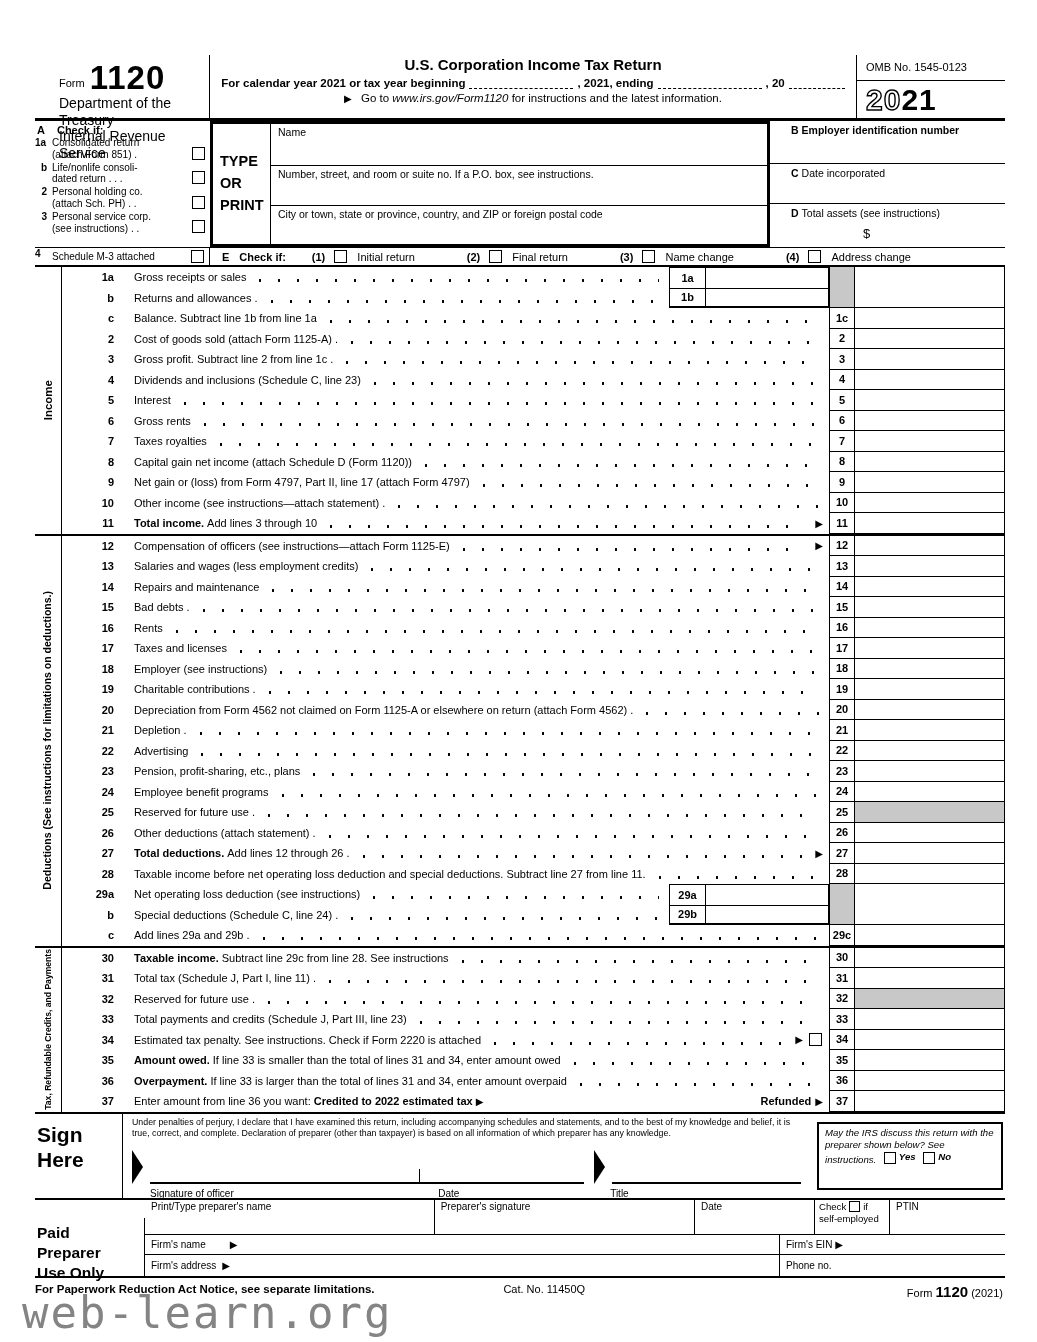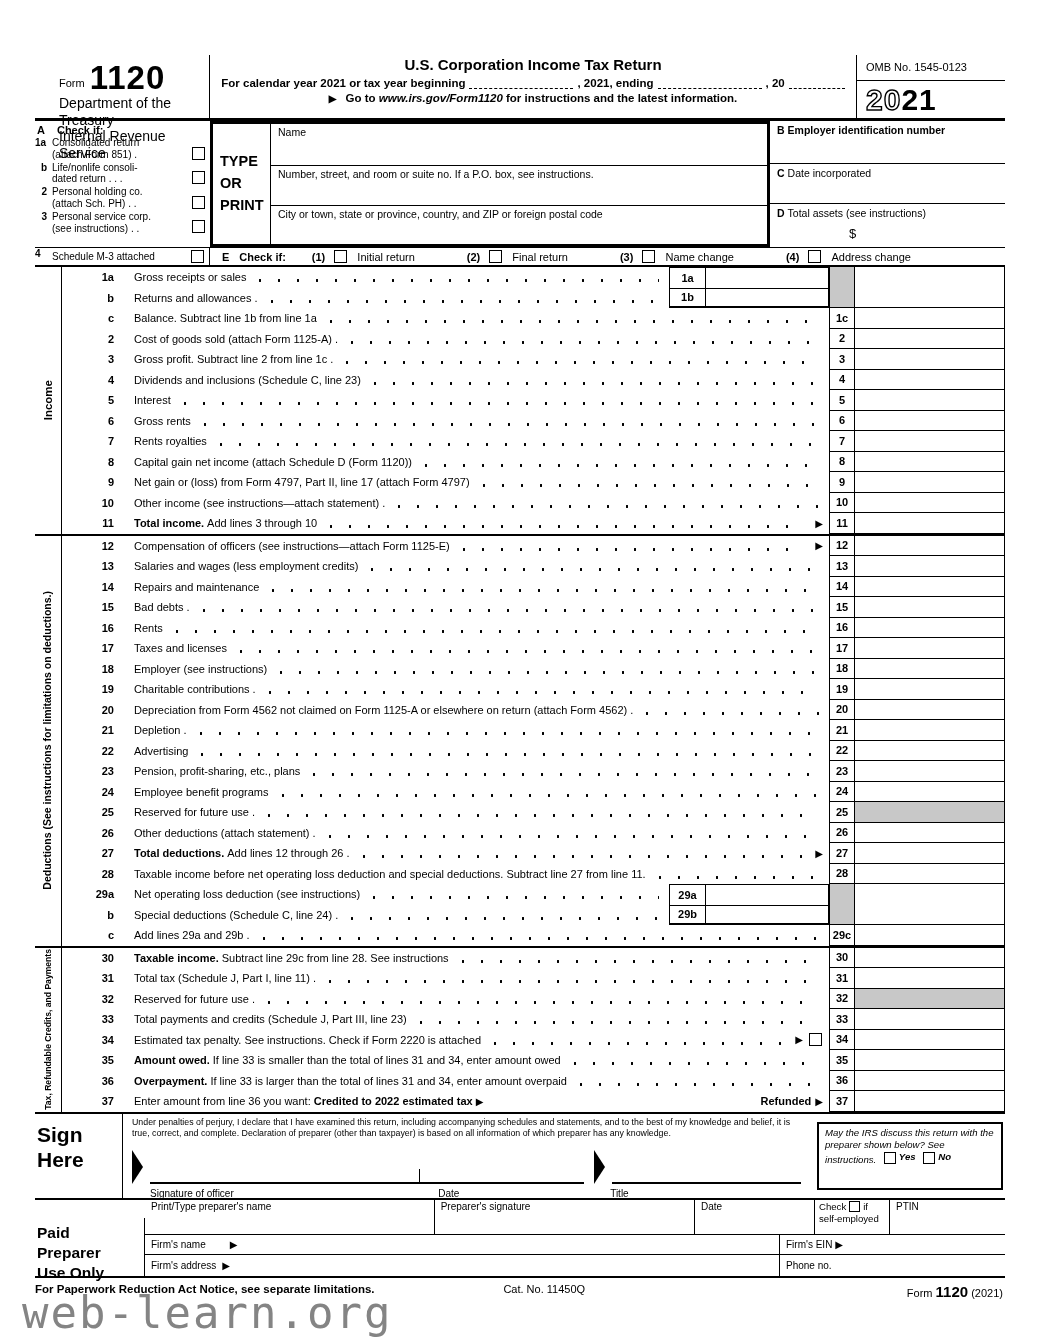--- a/index.html
+++ b/index.html
@@ -12,21 +12,21 @@
   .hdr-left{width:175px;border-right:1px solid #000;padding:10px 0 0 24px;box-sizing:border-box;}
   .formline{display:flex;align-items:flex-end;gap:5px;}
   .form-word{font-size:11px;margin-bottom:2px;}
   .form-num{font-size:33px;font-weight:bold;line-height:.8;letter-spacing:1px;}
   .dept{font-size:14px;line-height:1.18;margin-top:4px;}
   .hdr-center{flex:1;border-right:1px solid #000;text-align:center;padding-top:1px;}
   .title{font-size:15px;font-weight:bold;}
   .cal{font-size:11.5px;font-weight:bold;display:flex;justify-content:center;align-items:flex-end;gap:4px;margin-top:2px;}
   .blank{display:inline-block;border-bottom:1px dashed #000;width:104px;height:13px;}
   .blank.sm{width:56px;}
-  .goto{font-size:11.5px;font-weight:bold;margin-top:3px;}
+  .goto{font-size:11.5px;font-weight:normal;margin-top:3px;}
   .goto i{font-style:italic;}
   .hdr-right{width:148px;display:flex;flex-direction:column;box-sizing:border-box;}
   .omb{font-size:11px;padding:6px 0 7px 9px;border-bottom:1px solid #000;}
   .year{flex:1;display:flex;align-items:center;padding-left:9px;font-size:30px;font-weight:bold;line-height:1;}
   .yr-outline{color:#fff;-webkit-text-stroke:1.4px #000;letter-spacing:1px;}
   .yr-solid{letter-spacing:1px;}
 
   
   .idblock{display:flex;height:127px;border-bottom:1.5px solid #000;box-sizing:border-box;}
   .col-a{width:175px;font-size:10px;padding-top:3px;box-sizing:border-box;}
@@ -38,21 +38,21 @@
   .a-line{display:block;line-height:1.18;}
   .a-box,.cbx{width:13px;height:13px;border:1.5px solid #000;flex:none;box-sizing:border-box;background:#fff;}
   .a-box{margin:0 5px 1px auto;}
   .entity-box{flex:1;display:flex;border:3px solid #000;box-sizing:border-box;}
   .type-print{width:58px;border-right:1px solid #000;display:flex;flex-direction:column;justify-content:center;padding-left:7px;font-weight:bold;font-size:14.5px;line-height:1.5;box-sizing:border-box;}
   .name-cells{flex:1;display:flex;flex-direction:column;font-size:10.5px;}
   .cell-name{height:42px;border-bottom:1px solid #000;padding:2px 0 0 7px;box-sizing:border-box;}
   .cell-street{flex:1;border-bottom:1px solid #000;padding:2px 0 0 7px;box-sizing:border-box;}
   .cell-city{height:38px;padding:2px 0 0 7px;box-sizing:border-box;}
   .col-bcd{width:235px;display:flex;flex-direction:column;font-size:10.5px;box-sizing:border-box;}
-  .bcd-cell{padding:3px 0 0 7px;box-sizing:border-box;}
+  .bcd-cell{padding:3px 0 0 21px;box-sizing:border-box;}
   .bcd-cell b.letter{font-weight:bold;margin-right:3px;}
   .cell-b{height:43px;border-bottom:1px solid #000;font-weight:bold;}
   .cell-c{height:40px;border-bottom:1px solid #000;}
   .cell-d{flex:1;}
   .dollar{display:block;font-size:13px;margin:7px 0 0 72px;}
 
   
   .erow{display:flex;align-items:center;height:19px;border-bottom:2.5px solid #000;font-size:10px;box-sizing:border-box;}
   .e-left{width:175px;display:flex;align-items:center;border-right:1px solid #000;height:100%;box-sizing:border-box;}
   .e-left .a-num{width:17px;}
@@ -373,21 +373,21 @@
             <span class="rdesc">
               <span class="rtext">Gross rents</span>
               <span class="dots"></span>
             </span>
             <span class="rcell">6</span>
             <span class="ramount"></span>
           </div>
           <div class="row">
             <span class="rnum">7</span>
             <span class="rdesc">
-              <span class="rtext">Rents royalties</span>
+              <span class="rtext">Taxes royalties</span>
               <span class="dots"></span>
             </span>
             <span class="rcell">7</span>
             <span class="ramount"></span>
           </div>
           <div class="row">
             <span class="rnum">8</span>
             <span class="rdesc">
               <span class="rtext">Capital gain net income (attach Schedule D (Form 1120))</span>
               <span class="dots"></span>

